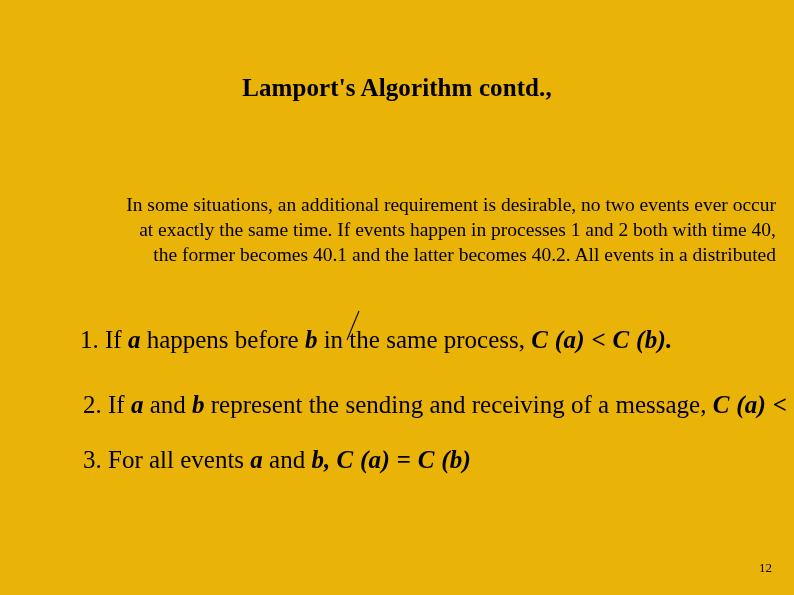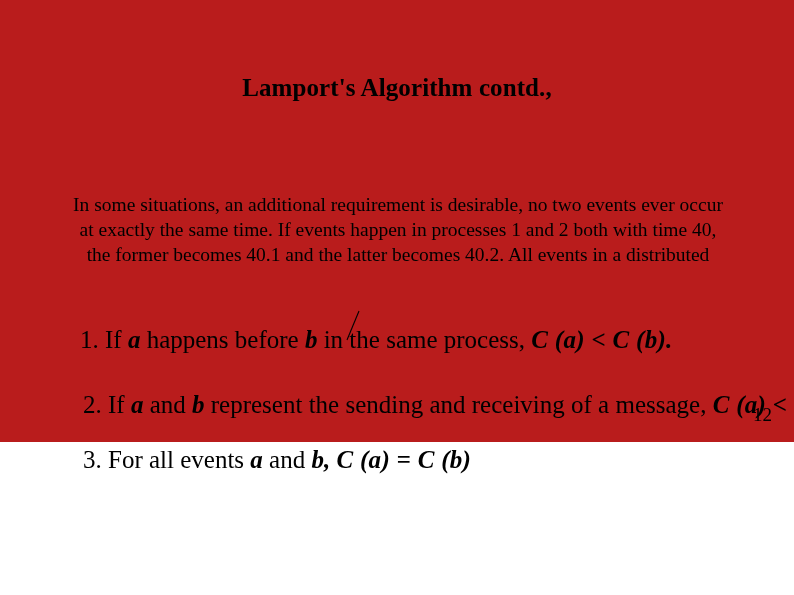--- a/index.html
+++ b/index.html
@@ -10,22 +10,22 @@
     width: 794px;
     height: 595px;
     background: #ffffff;
     font-family: "Liberation Serif", "DejaVu Serif", serif;
     color: #000000;
     overflow: hidden;
   }
   .slide {
     position: relative;
     width: 794px;
-    height: 442px;
-    background: #b91c1c;
+    height: 595px;
+    background: #eab308;
   }
 
   
   .slide-title {
     position: absolute;
     left: 0;
     top: 56px;
     width: 794px;
     text-align: center;
     font-size: 25px;
@@ -36,21 +36,21 @@
   }
 
   
   .body-block {
     position: absolute;
     left: 20px;
     top: 192px;
     width: 756px;
     font-size: 19.5px;
     line-height: 25px;
-    text-align: center;
+    text-align: right;
   }
   .body-line {
     white-space: nowrap;
   }
 
   
   .conditions {
     position: absolute;
     left: 0;
     top: 328px;
@@ -92,21 +92,21 @@
     height: 32px;
     overflow: visible;
     pointer-events: none;
   }
 
   
   .page-number {
     position: absolute;
     right: 22px;
     bottom: 16px;
-    font-size: 19px;
+    font-size: 13px;
     line-height: 22px;
   }
 </style>
 </head>
 <body>
 
 <div class="slide">
 
   <h1 class="slide-title">Lamport's Algorithm contd.,</h1>
 

